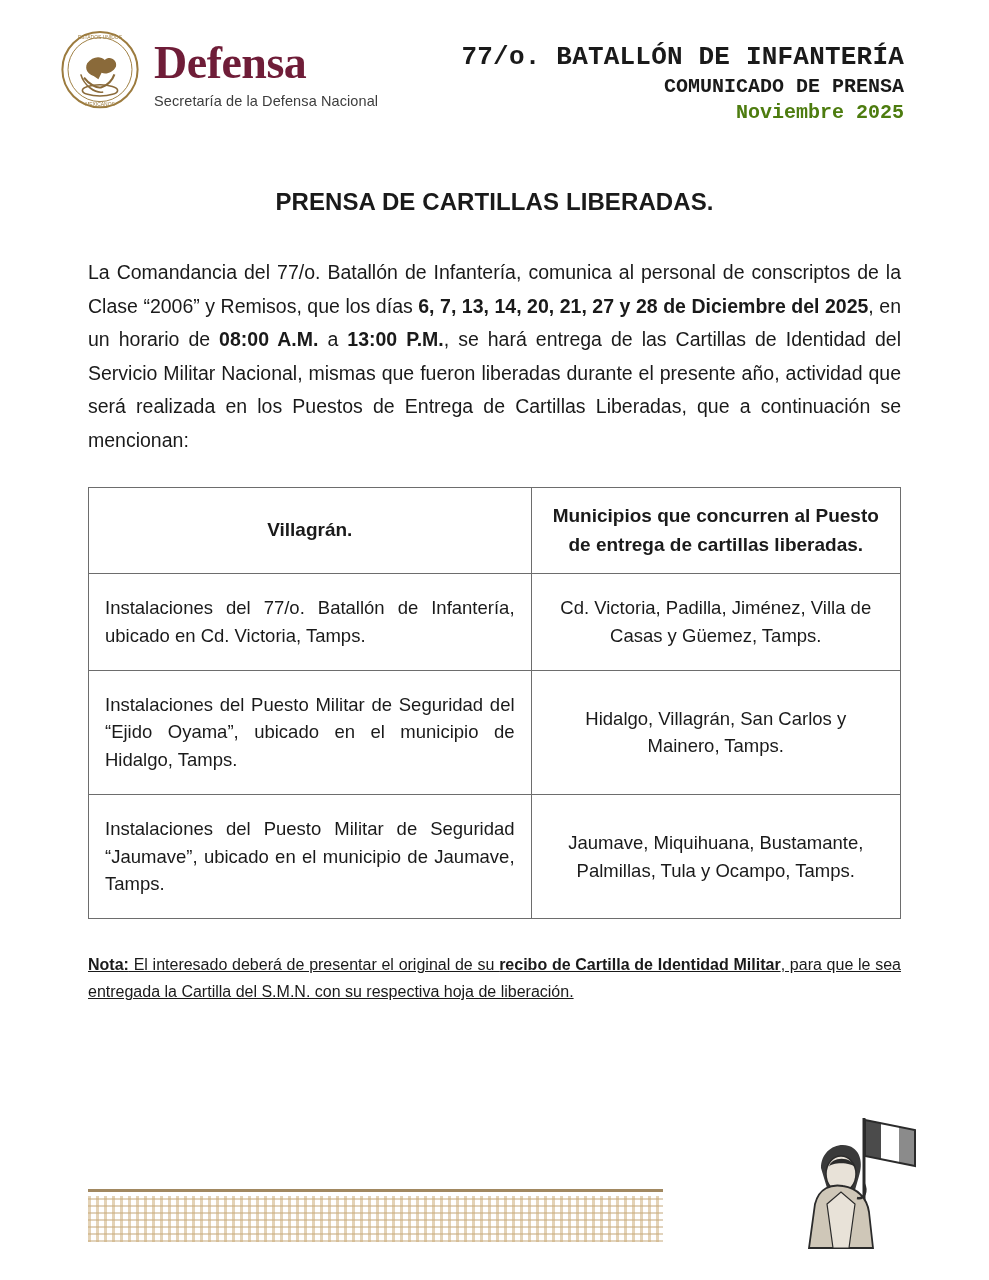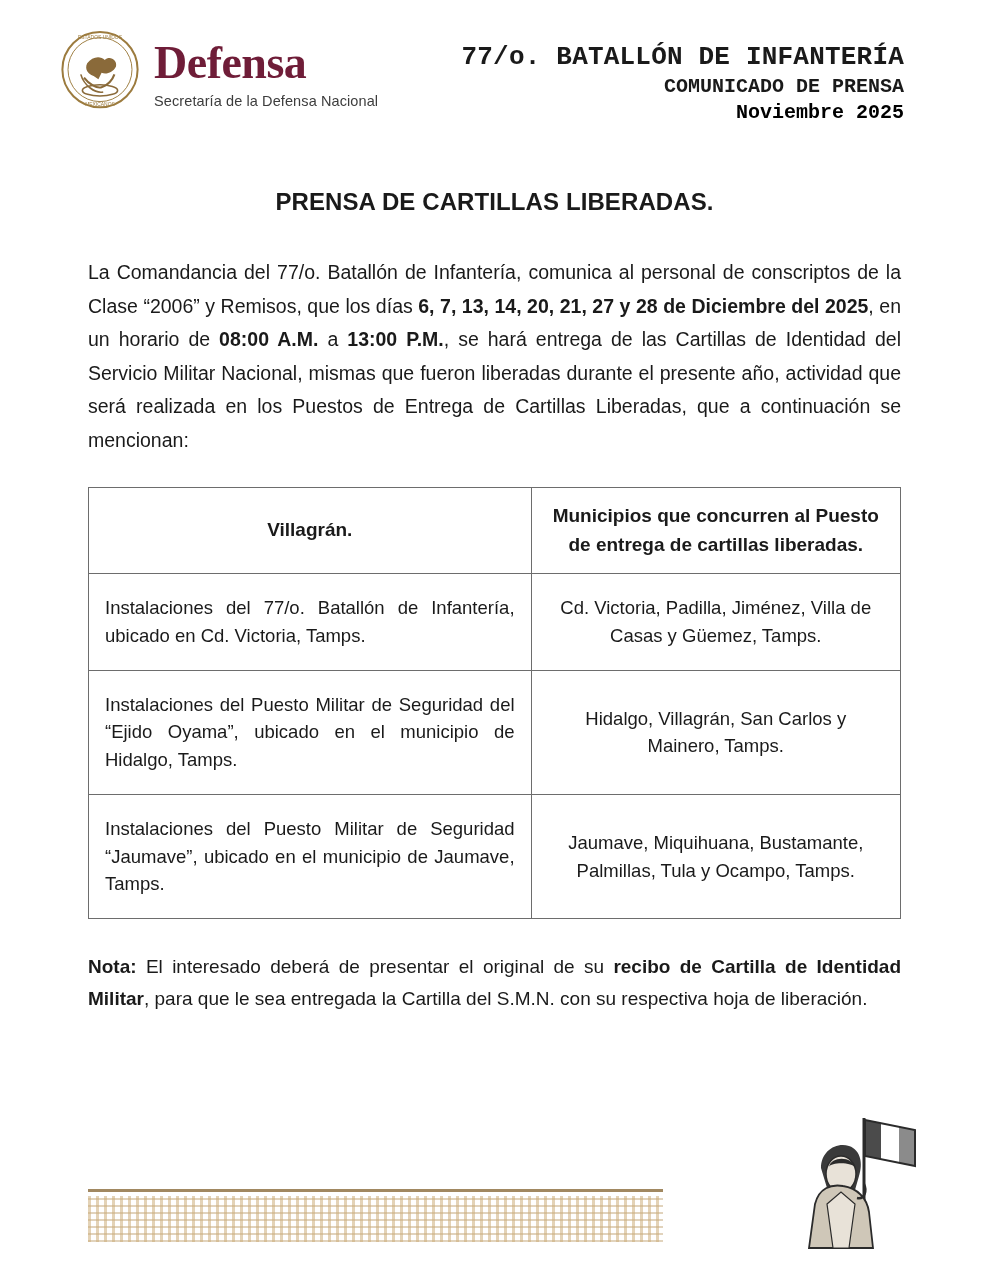--- a/index.html
+++ b/index.html
@@ -70,21 +70,21 @@
   .hdr-line2 {
     font-size: 20px;
     font-weight: bold;
     margin-top: 3px;
     color: #1a1a1a;
   }
   .hdr-line3 {
     font-size: 20px;
     font-weight: bold;
     margin-top: 3px;
-    color: #000000;
+    color: #4d7c0f;
   }
 
   
   .doc-title {
     text-align: center;
     font-size: 24px;
     font-weight: bold;
     margin: 78px 0 0 0;
     letter-spacing: 0.1px;
   }
@@ -132,25 +132,26 @@
   table.puestos td.mun {
     text-align: center;
     padding: 20px 16px;
   }
   col.c1 { width: 54.5%; }
   col.c2 { width: 45.5%; }
 
   
   .nota {
     margin-top: 32px;
-    font-size: 19px;
+    font-size: 16px;
     line-height: 1.7;
     text-align: justify;
     text-justify: inter-word;
     padding-left: 0;
+    text-decoration: underline;
   }
   .nota .nota-label {
     font-weight: bold;
   }
   .nota b { font-weight: bold; }
 
   
   .footer {
     position: absolute;
     left: 0;

